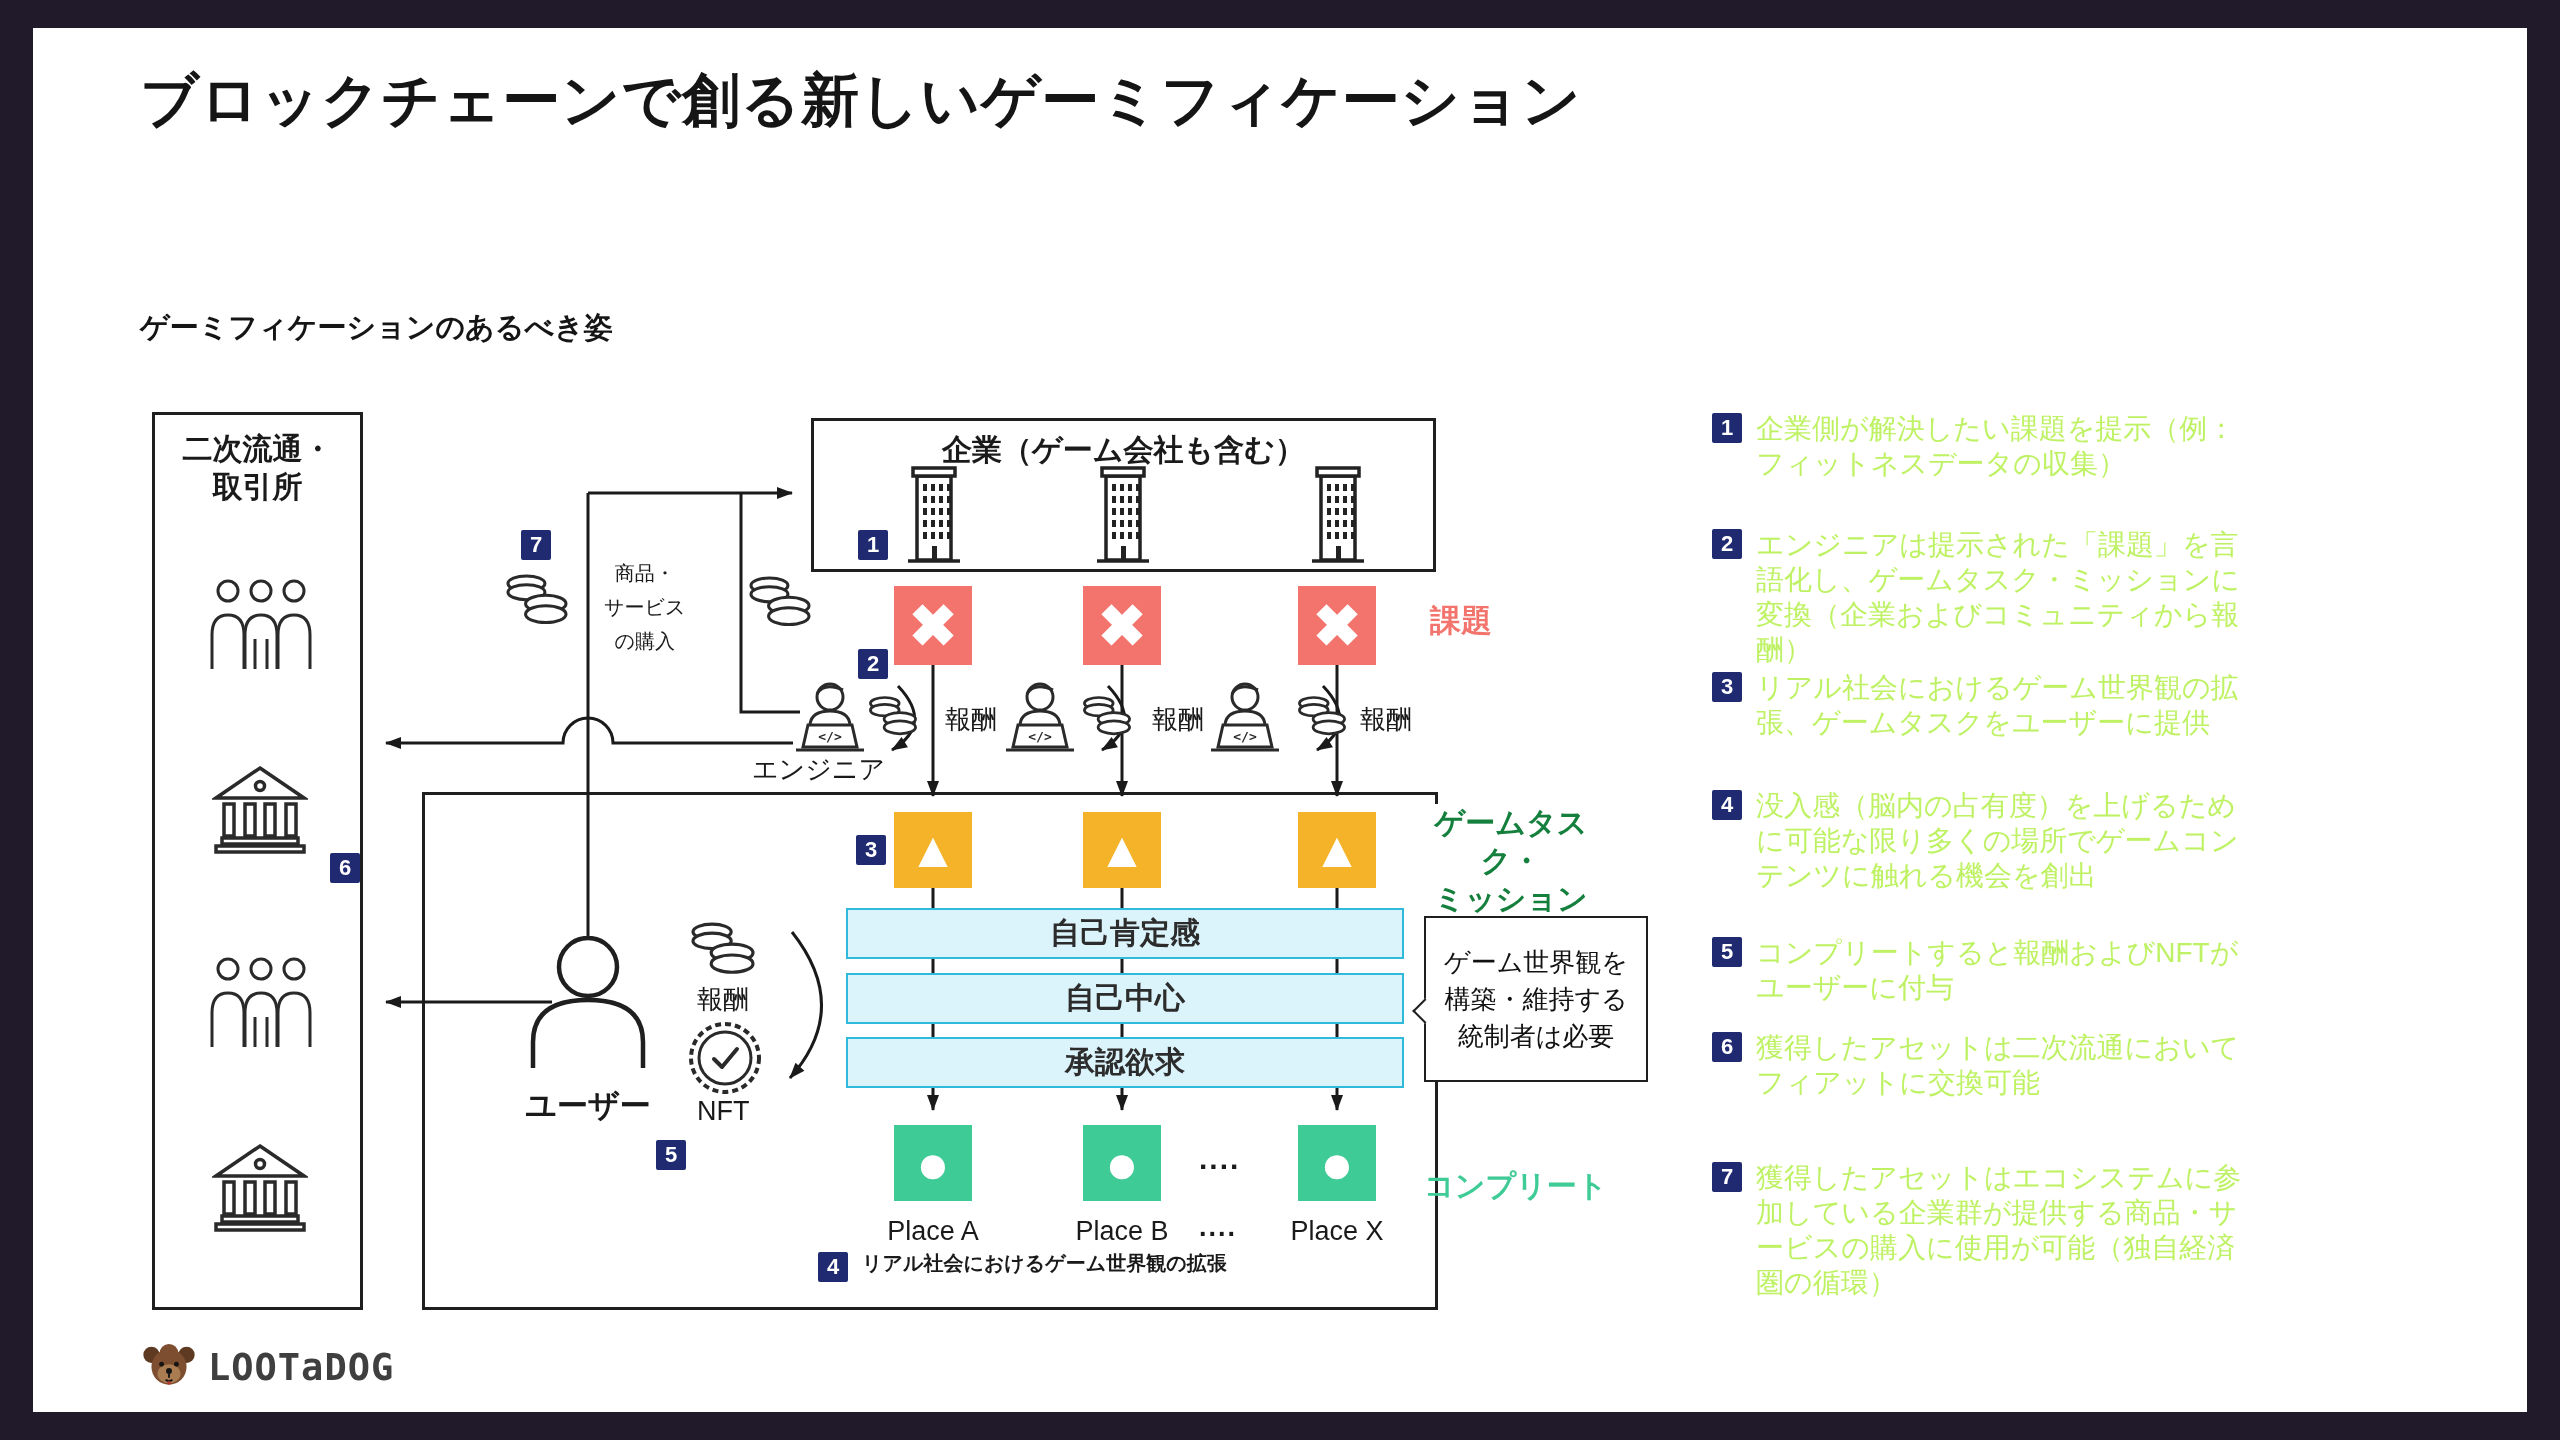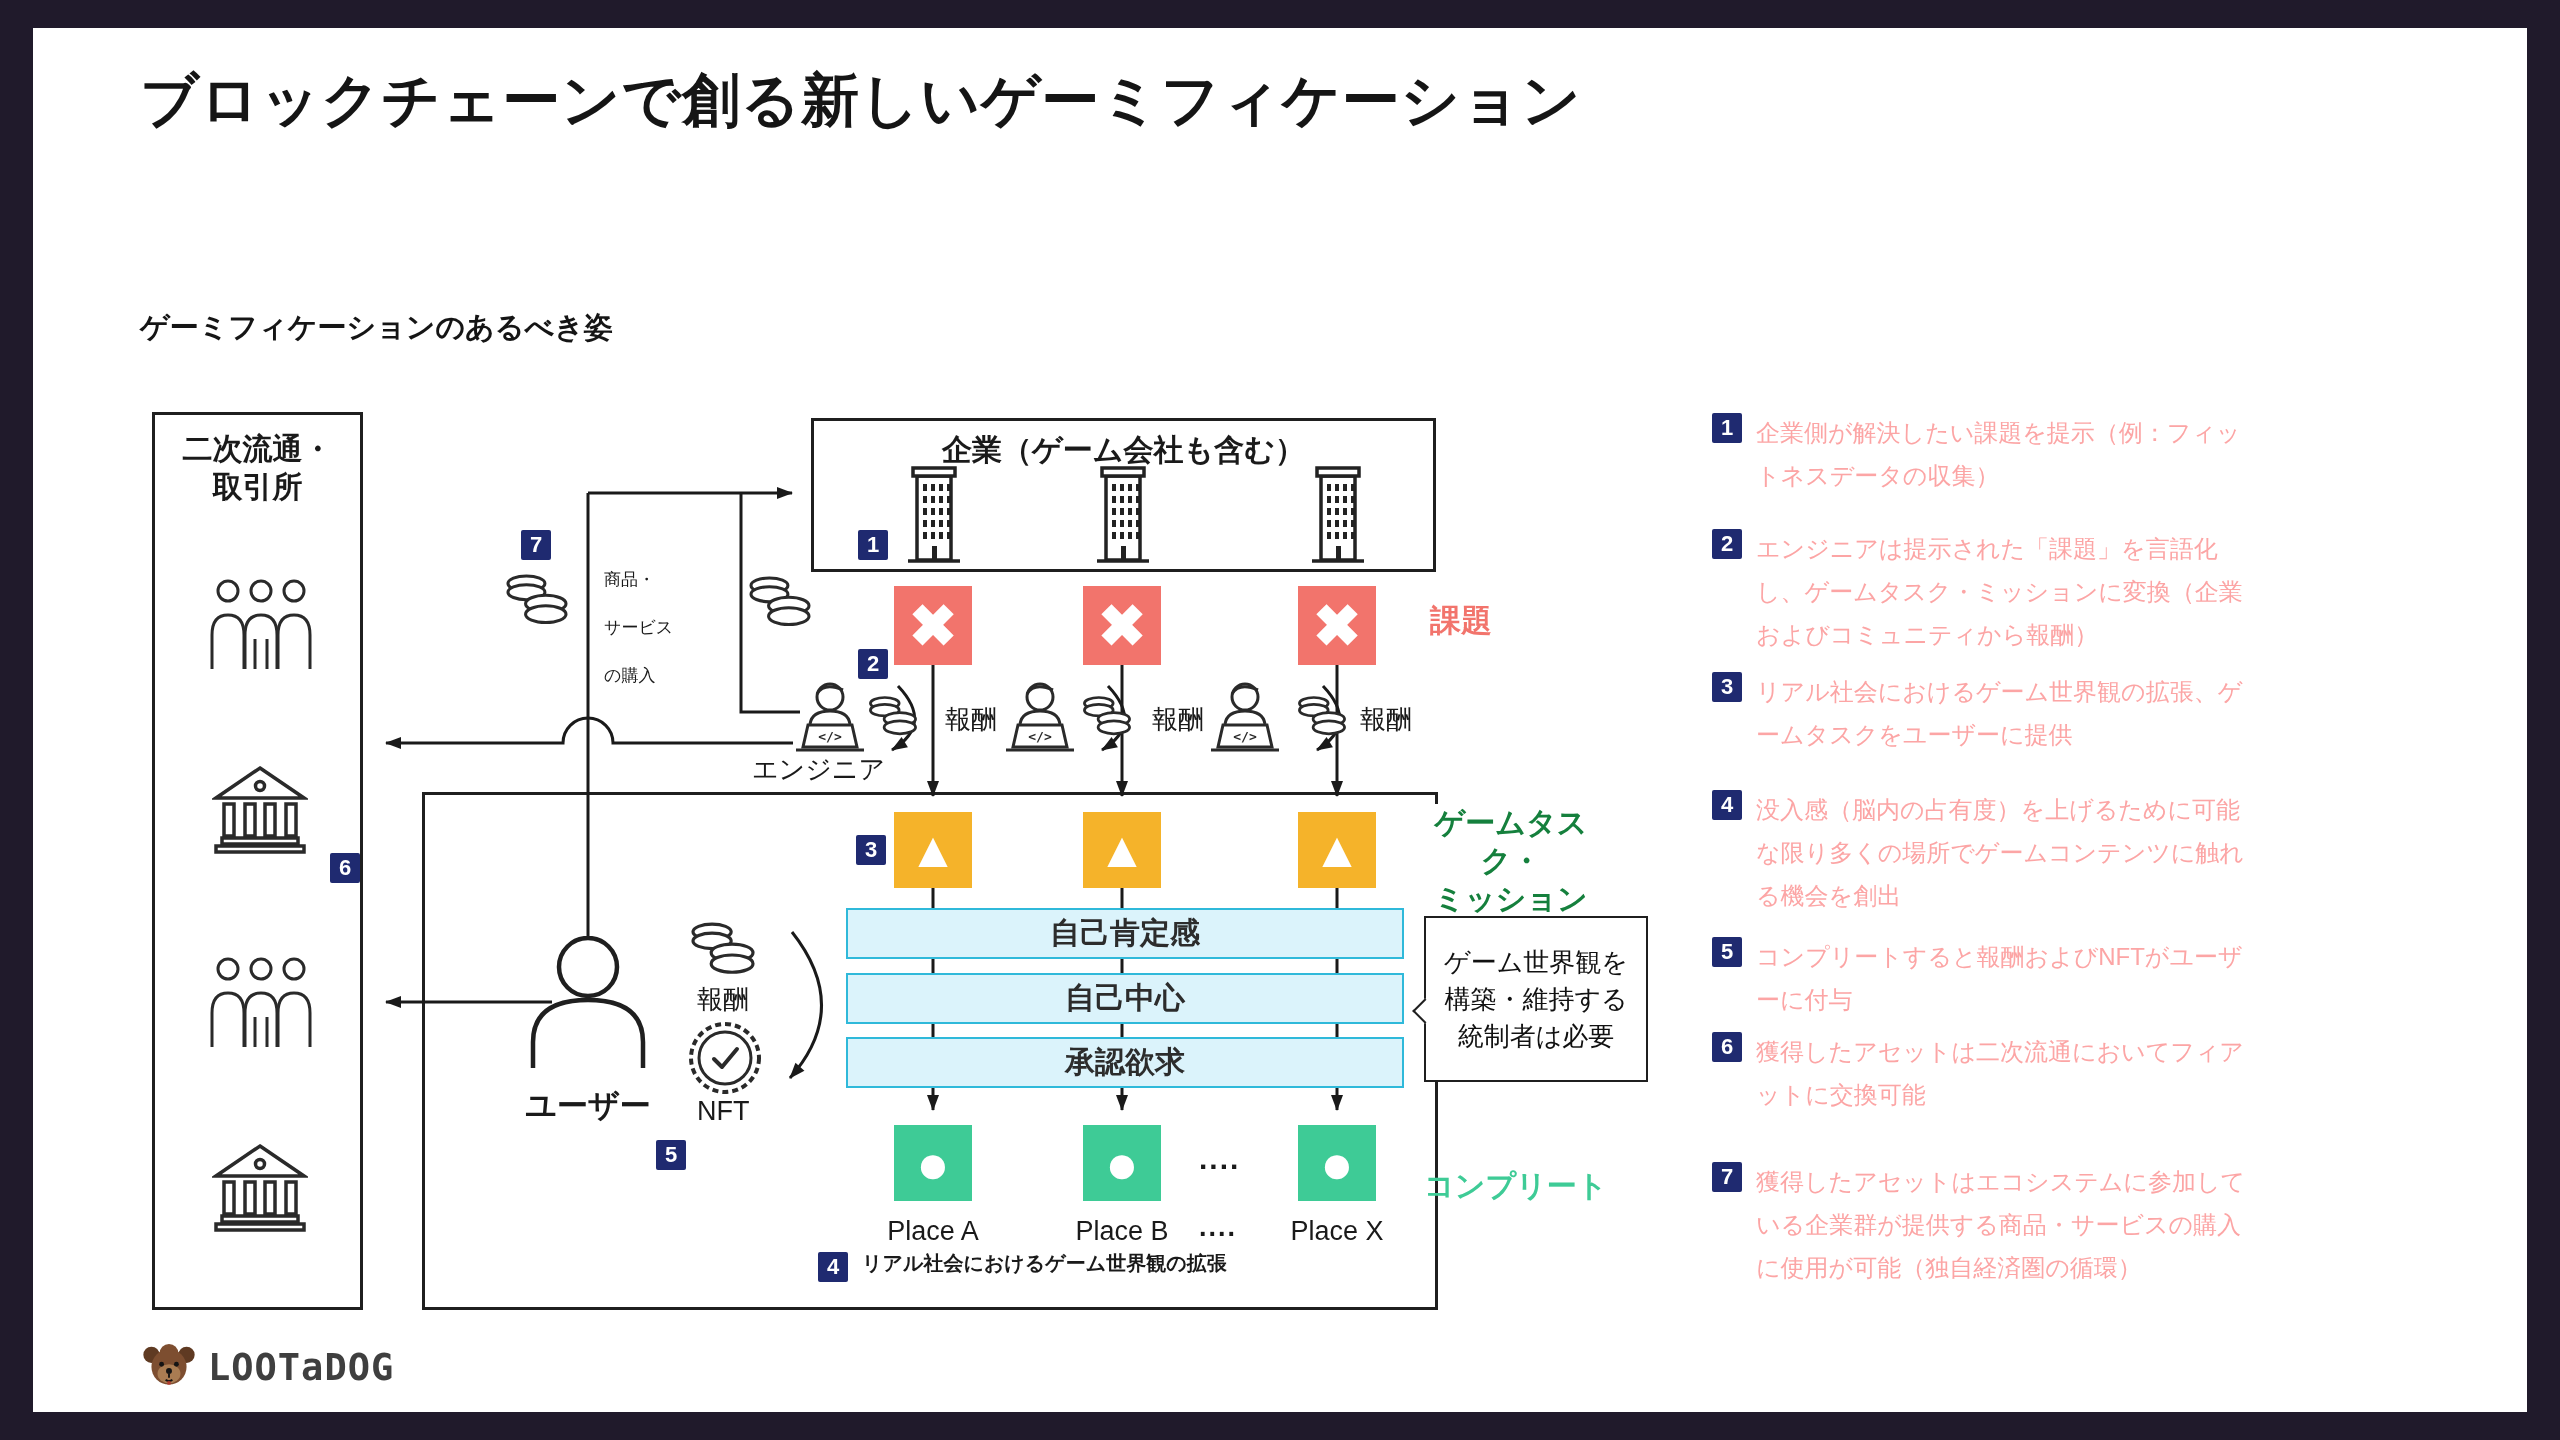--- a/index.html
+++ b/index.html
@@ -15,21 +15,21 @@
     font-size:22px;font-weight:bold;display:flex;align-items:center;justify-content:center;
     border-radius:2px;z-index:6;}
   .tile{position:absolute;width:78px;display:flex;align-items:center;justify-content:center;
     color:#ffffff;z-index:4;}
   .lbl{position:absolute;color:#1a1a1a;}
   .bar{position:absolute;left:846px;width:558px;height:51px;background:#dbf3fb;
     border:2.5px solid #2fb9da;box-sizing:border-box;display:flex;align-items:center;
     justify-content:center;font-size:30px;font-weight:600;color:#2c2c2c;z-index:4;}
   .center{display:flex;align-items:center;justify-content:center;text-align:center;}
   .note{position:absolute;left:1712px;display:flex;gap:14px;}
-  .note .ntext{width:492px;font-size:24px;line-height:43px;color:#fca5a5;}
+  .note .ntext{width:492px;font-size:28px;line-height:35px;color:#bef264;}
   .nbadge{flex:0 0 30px;width:30px;height:30px;background:#1f2a70;color:#fff;font-size:22px;
     font-weight:bold;display:flex;align-items:center;justify-content:center;border-radius:2px;
     margin-top:2px;}
   .statement{position:absolute;left:1424px;top:916px;width:224px;height:166px;background:#fff;
     border:2.5px solid #1f1f1f;box-sizing:border-box;display:flex;align-items:center;
     justify-content:center;text-align:center;font-size:26px;line-height:37px;color:#111;z-index:7;}
   .notch{position:absolute;left:-10px;top:84px;width:16px;height:16px;background:#fff;
     border-left:2.5px solid #1f1f1f;border-bottom:2.5px solid #1f1f1f;transform:rotate(45deg);}
   svg.icon{display:block;}
   .logo-text{font-family:"DejaVu Sans Mono", monospace;font-weight:bold;font-size:37px;
@@ -313,21 +313,21 @@
   <div class="abs" style="left:503px;top:572px;">
     <svg class="icon" width="68" height="58" viewBox="0 0 76 66">
       <g stroke="#2a2a2a" stroke-width="3.5" fill="#ffffff">
         <ellipse cx="26" cy="13" rx="21" ry="8.5"></ellipse>
           <ellipse cx="26" cy="23" rx="21" ry="8.5"></ellipse>
         <ellipse cx="48" cy="36" rx="23" ry="9.5"></ellipse>
           <ellipse cx="48" cy="48" rx="23" ry="9.5"></ellipse>
       </g>
     </svg>
   </div>
-  <div class="abs lbl pre" style="left:604px;top:556px;font-size:17px;line-height:48px;z-index:4;">商品・
+  <div class="abs lbl pre" style="left:604px;top:556px;font-size:20px;line-height:34px;z-index:4;text-align:center;">商品・
 サービス
 の購入</div>
   <div class="abs" style="left:746px;top:574px;">
     <svg class="icon" width="68" height="58" viewBox="0 0 76 66">
       <g stroke="#2a2a2a" stroke-width="3.5" fill="#ffffff">
         <ellipse cx="26" cy="13" rx="21" ry="8.5"></ellipse>
           <ellipse cx="26" cy="23" rx="21" ry="8.5"></ellipse>
         <ellipse cx="48" cy="36" rx="23" ry="9.5"></ellipse>
           <ellipse cx="48" cy="48" rx="23" ry="9.5"></ellipse>
       </g>

